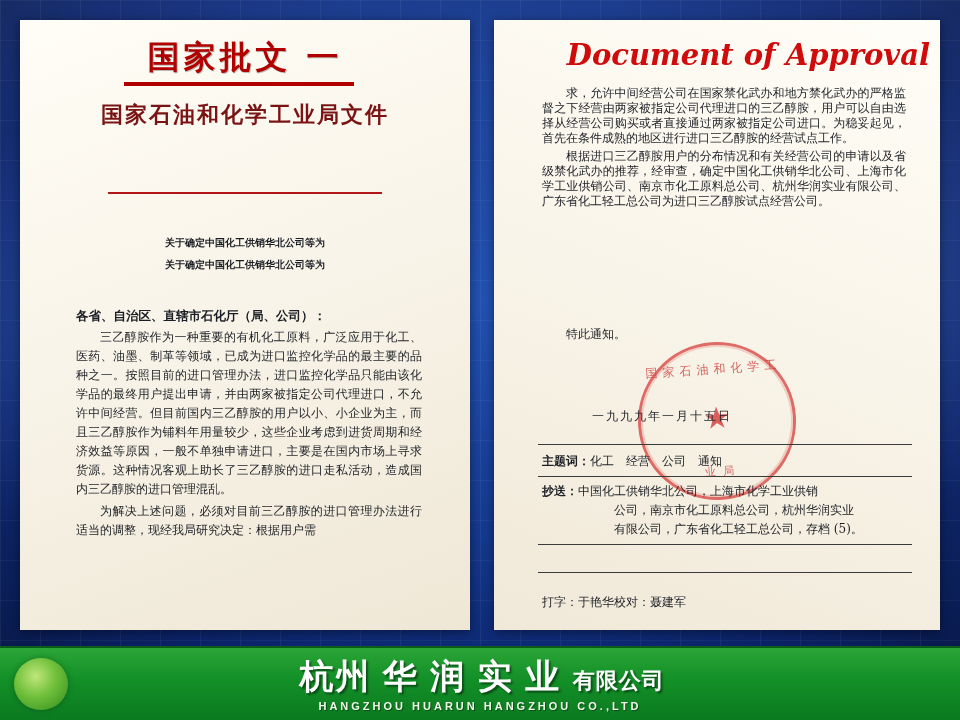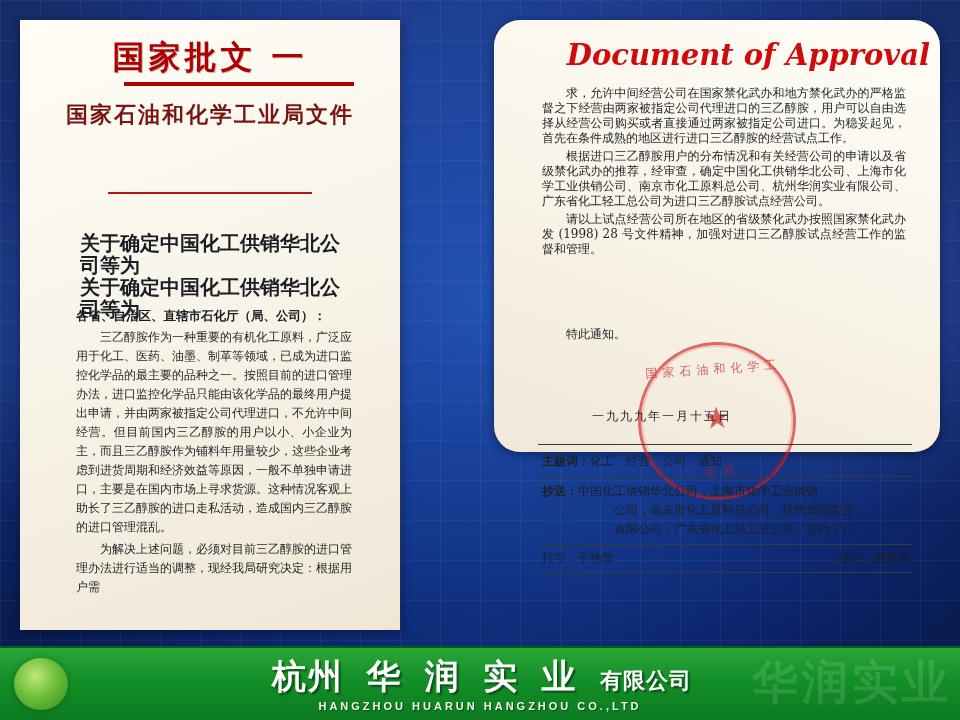--- a/index.html
+++ b/index.html
@@ -50,33 +50,32 @@
 
   
   .page {
     position: absolute;
     background: #fdfaf3;
     box-shadow: 0 2px 10px rgba(0,0,0,0.45);
   }
   .page.left {
     left: 20px;
     top: 20px;
-    width: 380px;
+    width: 450px;
     height: 610px;
     background:
       linear-gradient(160deg, #fffdf6 0%, #f7f2e6 55%, #efe7d6 100%);
   }
   .page.right {
     left: 494px;
     top: 20px;
     width: 446px;
-    height: 432px;
+    height: 610px;
     background:
       linear-gradient(200deg, #fffdf7 0%, #f8f3e7 55%, #f0e8d8 100%);
-    border-radius: 26px;
   }
 
   .title-cn {
     position: absolute;
     left: 0; right: 0;
     top: 16px;
     text-align: center;
     font-family: "DejaVu Serif", "Liberation Serif", serif;
     font-weight: bold;
     font-size: 32px;
@@ -121,24 +120,24 @@
     right: 88px;
     top: 172px;
     height: 2px;
     background: #b31616;
   }
 
   .doc-heading {
     position: absolute;
     left: 60px; right: 60px;
     top: 212px;
-    text-align: left;
-    font-family: "DejaVu Serif", "Liberation Serif", serif;
-    font-weight: bold;
-    font-size: 20px;
+    text-align: center;
+    font-family: "DejaVu Serif", "Liberation Serif", serif;
+    font-weight: bold;
+    font-size: 10px;
     line-height: 22px;
     color: #1a1d24;
   }
 
   .addressee {
     position: absolute;
     left: 56px;
     top: 288px;
     font-family: "DejaVu Serif", "Liberation Serif", serif;
     font-weight: bold;
@@ -263,24 +262,24 @@
     line-height: 19px;
     color: #1d2026;
   }
   .meta-line .lbl { font-weight: bold; }
   .meta-indent { padding-left: 72px; display: block; }
   .footer-row {
     position: absolute;
     left: 48px;
     right: 30px;
     display: flex;
-    justify-content: space-between;
     font-family: "DejaVu Serif", "Liberation Serif", serif;
     font-size: 12px;
     color: #1d2026;
+    margin-top: 44px;
   }
 
   
   .banner {
     position: absolute;
     left: 0;
     right: 0;
     bottom: 0;
     height: 72px;
     background: linear-gradient(180deg, #2ba637 0%, #149128 40%, #0b7a20 100%);
@@ -306,21 +305,21 @@
     height: 52px;
     border-radius: 50%;
     background: radial-gradient(circle at 40% 35%, #bfe77a 0%, #6fbf3a 45%, #2f8a1f 100%);
     box-shadow: 0 0 6px rgba(0,0,0,0.25);
   }
   .banner-main {
     position: absolute;
     left: 4px; right: 0;
     top: 6px;
     text-align: center;
-    font-family: Liberation Mono, monospace;
+    font-family: Liberation Sans, sans-serif;
     font-weight: bold;
     font-size: 34px;
     letter-spacing: 2px;
     color: #ffffff;
     text-shadow: 2px 2px 2px rgba(0,0,0,0.45);
   }
   .banner-main .small {
     font-size: 22px;
     letter-spacing: 1px;
   }
@@ -359,21 +358,20 @@
       <p>三乙醇胺作为一种重要的有机化工原料，广泛应用于化工、医药、油墨、制革等领域，已成为进口监控化学品的最主要的品种之一。按照目前的进口管理办法，进口监控化学品只能由该化学品的最终用户提出申请，并由两家被指定公司代理进口，不允许中间经营。但目前国内三乙醇胺的用户以小、小企业为主，而且三乙醇胺作为铺料年用量较少，这些企业考虑到进货周期和经济效益等原因，一般不单独申请进口，主要是在国内市场上寻求货源。这种情况客观上助长了三乙醇胺的进口走私活动，造成国内三乙醇胺的进口管理混乱。</p>
       <p>为解决上述问题，必须对目前三乙醇胺的进口管理办法进行适当的调整，现经我局研究决定：根据用户需</p>
     </div>
   </div>
 
   <div class="page right">
     <div class="title-en">Document of Approval</div>
     <div class="body-cn right-body">
       <p>求，允许中间经营公司在国家禁化武办和地方禁化武办的严格监督之下经营由两家被指定公司代理进口的三乙醇胺，用户可以自由选择从经营公司购买或者直接通过两家被指定公司进口。为稳妥起见，首先在条件成熟的地区进行进口三乙醇胺的经营试点工作。</p>
       <p>根据进口三乙醇胺用户的分布情况和有关经营公司的申请以及省级禁化武办的推荐，经审查，确定中国化工供销华北公司、上海市化学工业供销公司、南京市化工原料总公司、杭州华润实业有限公司、广东省化工轻工总公司为进口三乙醇胺试点经营公司。</p>
-      <p>请以上试点经营公司所在地区的省级禁化武办按照国家禁化武办发 (1998) 28 号文件精神，加强对进口三乙醇胺试点经营工作的监督和管理。</p>
     </div>
     <div class="closing">特此通知。</div>
 
     <div class="seal">
       <div class="seal-text-top">国家石油和化学工</div>
       <div class="seal-star">★</div>
       <div class="seal-text-bottom">业 局</div>
     </div>
     <div class="seal-date">一九九九年一月十五日</div>
 
@@ -393,21 +391,20 @@
         <span class="lbl">打字：</span><span>于艳华</span>
       </div>
       <div>
         <span class="lbl">校对：</span><span>聂建军</span>
       </div>
     </div>
     <div class="meta-rule" style="top: 552px;"></div>
   </div>
 
   <div class="banner">
-    <div class="banner-ghost">华润实业</div>
     <div class="banner-logo"></div>
     <div class="banner-main">
       <span>杭州 华 润 实 业</span>
       <span class="small">有限公司</span>
     </div>
     <div class="banner-sub">HANGZHOU  HUARUN  HANGZHOU  CO.,LTD</div>
   </div>
 </div>
 
 </body></html>

